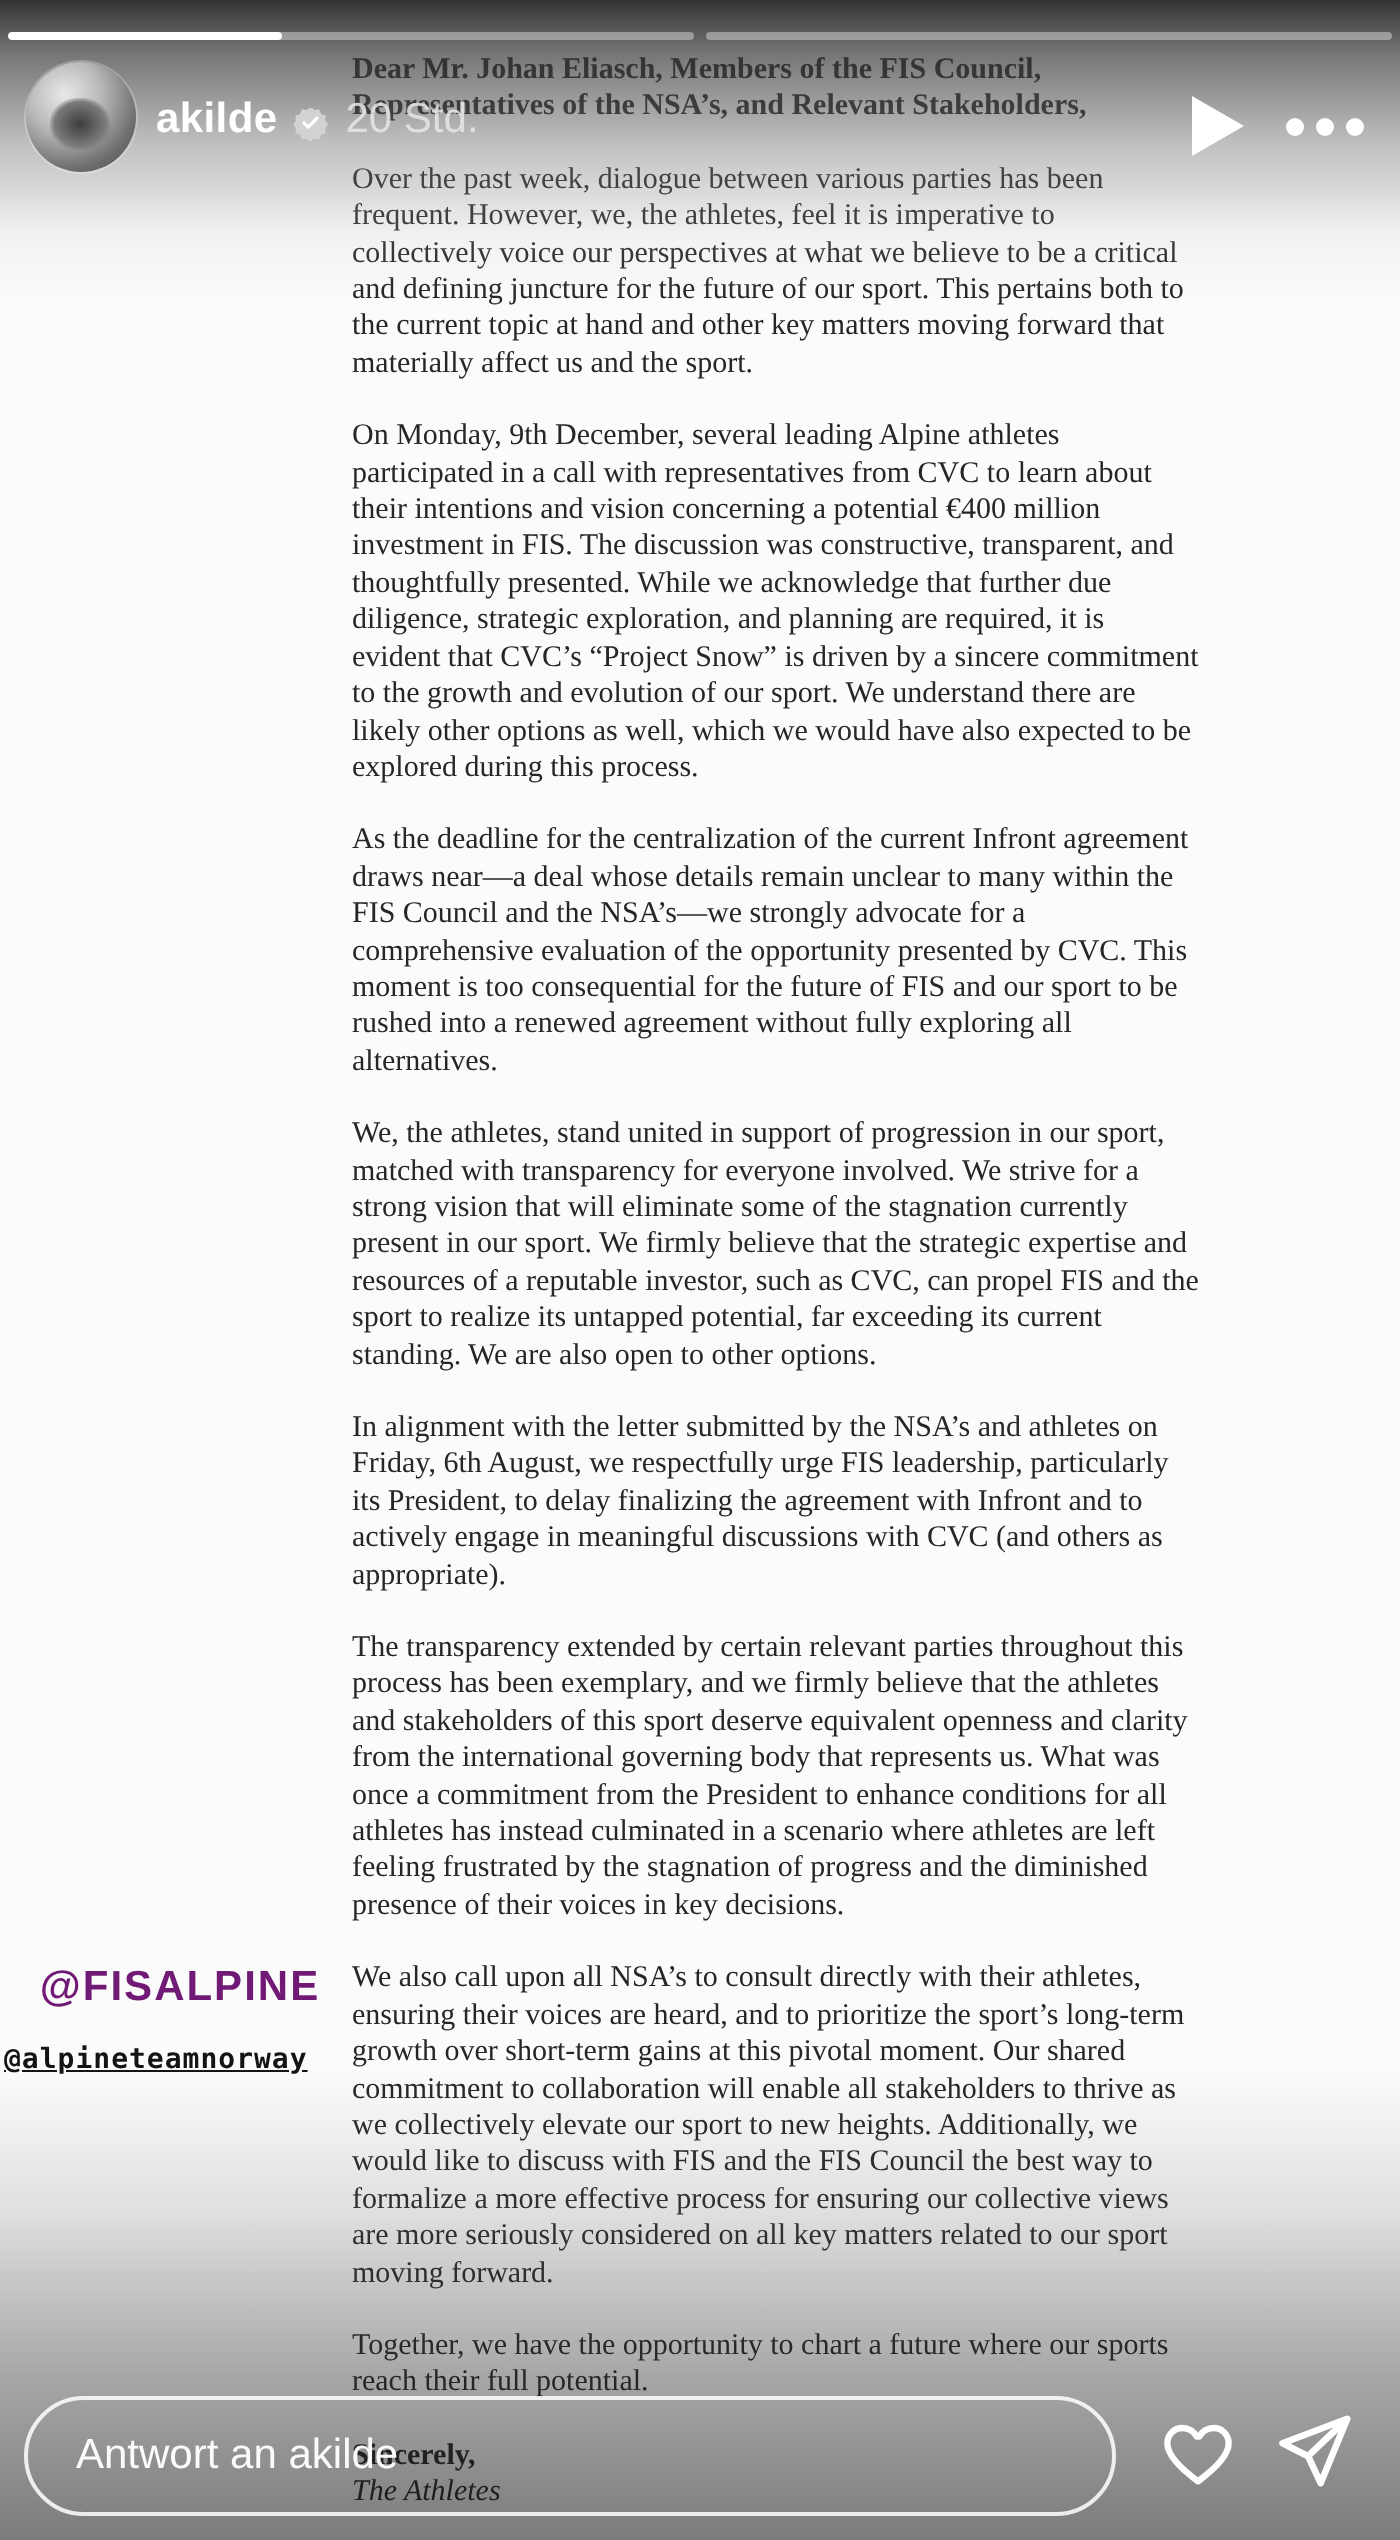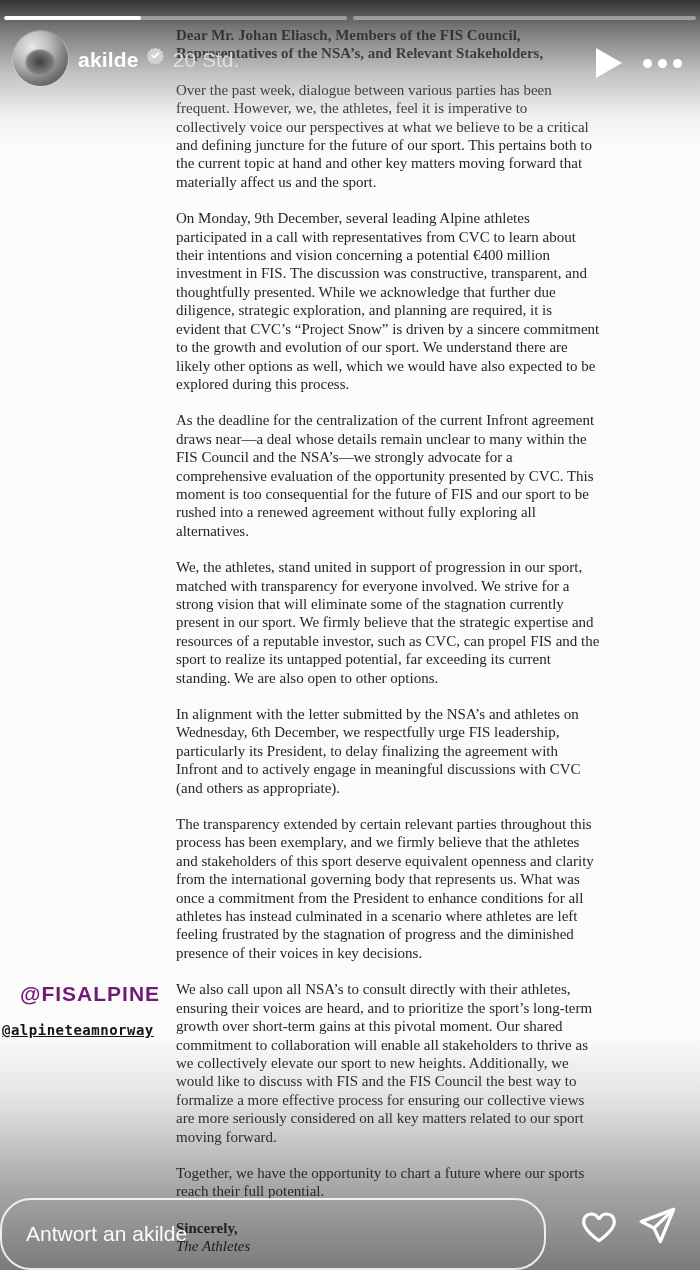--- a/index.html
+++ b/index.html
@@ -55,34 +55,34 @@
     position:absolute;left:13px;top:31px;width:55px;height:55px;border-radius:50%;
     background:radial-gradient(circle at 35% 30%,#e9e9e9 0%,#b9b9b9 35%,#6f6f6f 70%,#4a4a4a 100%);
     box-shadow:0 0 0 1px rgba(255,255,255,0.25);overflow:hidden;
   }
   .avatar::after{
     content:"";position:absolute;left:12px;top:18px;width:30px;height:26px;
     background:radial-gradient(ellipse at center,#3d3d3d 0%,#7a7a7a 60%,transparent 75%);
     border-radius:45%;
   }
   .header-row{
-    position:absolute;left:78px;top:48px;display:flex;align-items:flex-start;gap:8px;
+    position:absolute;left:78px;top:48px;display:flex;align-items:flex-end;gap:8px;
   }
   .username{color:#ffffff;font-size:21px;font-weight:600;letter-spacing:0.2px;}
   .badge{width:18px;height:18px;display:block;}
   .timestamp{color:rgba(230,230,230,0.85);font-size:21px;font-weight:400;}
   .play-btn{position:absolute;left:593px;top:47px;width:30px;height:32px;cursor:pointer;}
   .more-btn{
     position:absolute;left:643px;top:56px;width:48px;height:14px;cursor:pointer;
     display:flex;gap:6px;align-items:center;
   }
   .more-btn i{width:9px;height:9px;border-radius:50%;background:#fff;display:block;}
   
   .reply-pill{
-    position:absolute;left:0;top:1198px;width:546px;height:72px;
+    position:absolute;left:12px;top:1198px;width:546px;height:60px;
     border:2px solid rgba(255,255,255,0.85);border-radius:31px;
     background:transparent;box-sizing:border-box;display:flex;align-items:center;
   }
   .reply-input{
     width:100%;height:100%;background:transparent;border:none;outline:none;
     padding:0 24px;font-family:"Liberation Sans",sans-serif;font-size:21px;color:#fff;
   }
   .reply-input::placeholder{color:rgba(255,255,255,0.96);opacity:1;}
   .icon-btn{position:absolute;cursor:pointer;background:none;border:none;padding:0;}
   .heart-btn{left:579px;top:1207px;width:40px;height:40px;}
@@ -93,21 +93,21 @@
 
 <div class="stage">
 
   <div class="letter">
     <div class="greeting">Dear Mr. Johan Eliasch, Members of the FIS Council,</div>
     <div class="greeting">Representatives of the NSA’s, and Relevant Stakeholders,</div>
     <p>Over the past week, dialogue between various parties has been frequent. However, we, the athletes, feel it is imperative to collectively voice our perspectives at what we believe to be a critical and defining juncture for the future of our sport. This pertains both to the current topic at hand and other key matters moving forward that materially affect us and the sport.</p>
     <p>On Monday, 9th December, several leading Alpine athletes participated in a call with representatives from CVC to learn about their intentions and vision concerning a potential €400 million investment in FIS. The discussion was constructive, transparent, and thoughtfully presented. While we acknowledge that further due diligence, strategic exploration, and planning are required, it is evident that CVC’s “Project Snow” is driven by a sincere commitment to the growth and evolution of our sport. We understand there are likely other options as well, which we would have also expected to be explored during this process.</p>
     <p>As the deadline for the centralization of the current Infront agreement draws near—a deal whose details remain unclear to many within the FIS Council and the NSA’s—we strongly advocate for a comprehensive evaluation of the opportunity presented by CVC. This moment is too consequential for the future of FIS and our sport to be rushed into a renewed agreement without fully exploring all alternatives.</p>
     <p>We, the athletes, stand united in support of progression in our sport, matched with transparency for everyone involved. We strive for a strong vision that will eliminate some of the stagnation currently present in our sport. We firmly believe that the strategic expertise and resources of a reputable investor, such as CVC, can propel FIS and the sport to realize its untapped potential, far exceeding its current standing. We are also open to other options.</p>
-    <p>In alignment with the letter submitted by the NSA’s and athletes on Wednesday, 6th December, we respectfully urge FIS leadership, particularly its President, to delay finalizing the agreement with Infront and to actively engage in meaningful discussions with CVC (and others as appropriate).</p>
+    <p>In alignment with the letter submitted by the NSA’s and athletes on Friday, 6th August, we respectfully urge FIS leadership, particularly its President, to delay finalizing the agreement with Infront and to actively engage in meaningful discussions with CVC (and others as appropriate).</p>
     <p>The transparency extended by certain relevant parties throughout this process has been exemplary, and we firmly believe that the athletes and stakeholders of this sport deserve equivalent openness and clarity from the international governing body that represents us. What was once a commitment from the President to enhance conditions for all athletes has instead culminated in a scenario where athletes are left feeling frustrated by the stagnation of progress and the diminished presence of their voices in key decisions.</p>
     <p>We also call upon all NSA’s to consult directly with their athletes, ensuring their voices are heard, and to prioritize the sport’s long-term growth over short-term gains at this pivotal moment. Our shared commitment to collaboration will enable all stakeholders to thrive as we collectively elevate our sport to new heights. Additionally, we would like to discuss with FIS and the FIS Council the best way to formalize a more effective process for ensuring our collective views are more seriously considered on all key matters related to our sport moving forward.</p>
     <p>Together, we have the opportunity to chart a future where our sports reach their full potential.</p>
     <div class="signoff">Sincerely,</div>
     <div class="signature">The Athletes</div>
   </div>
 
   <div class="mention-caps">@FISALPINE</div>
   <div class="mention-mono">@alpineteamnorway</div>
 

